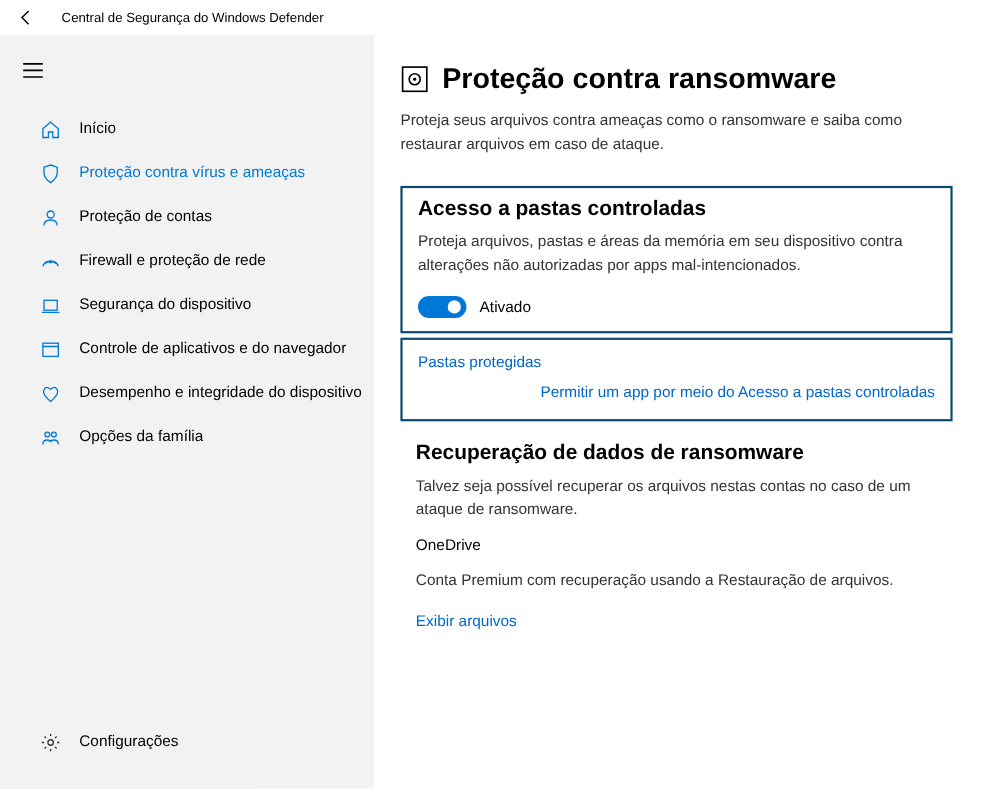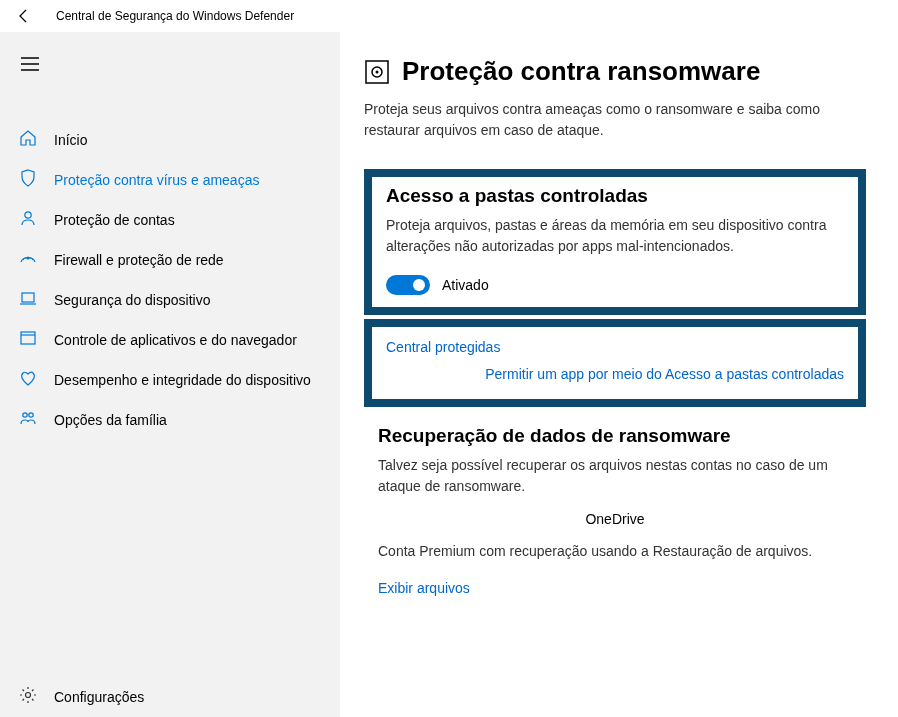--- a/index.html
+++ b/index.html
@@ -53,23 +53,23 @@
       height: 40px;
       display: flex;
       align-items: center;
       justify-content: center;
       margin-left: 10px;
       margin-bottom: 24px;
       cursor: pointer;
     }
     .nav-item {
       display: flex;
-      align-items: flex-end;
+      align-items: flex-start;
       height: 40px;
-      padding-left: 18px;
+      padding-left: 36px;
       cursor: pointer;
       font-size: 14px;
       color: #000;
       white-space: nowrap;
       overflow: hidden;
     }
     .nav-item.active {
       color: #0078d7;
     }
     .nav-icon {
@@ -112,21 +112,21 @@
       color: #000;
     }
     .page-desc {
       font-size: 14px;
       color: #333;
       line-height: 1.5;
       margin-bottom: 28px;
       padding-right: 20px;
     }
     .highlight-box {
-      border: 8px solid #0c4a6e;
+      border: 2px solid #0c4a6e;
       padding: 8px 14px 12px 14px;
       margin-bottom: 4px;
     }
     .section-title {
       font-size: 19px;
       font-weight: 600;
       color: #000;
       margin-bottom: 8px;
     }
     .section-desc {
@@ -174,21 +174,20 @@
     .recovery-section {
       padding: 14px 14px 0 14px;
     }
     .recovery-section .section-desc {
       margin-bottom: 14px;
     }
     .subhead {
       font-size: 14px;
       color: #000;
       margin-bottom: 14px;
-      text-align: center;
     }
     svg { display: block; }
   </style>
 </head>
 <body>
 
 <div class="titlebar">
   <div class="back-btn">
     <svg width="16" height="16" viewBox="0 0 16 16">
         <path d="M10 2 L4 8 L10 14" stroke="#000" stroke-width="1.3" fill="none"></path>
@@ -317,21 +316,21 @@
       <p class="section-desc">Proteja arquivos, pastas e áreas da memória em seu dispositivo contra alterações não autorizadas por apps mal-intencionados.</p>
       <div class="toggle-row">
         <div class="toggle">
           <div class="toggle-knob"></div>
         </div>
         <span class="toggle-label">Ativado</span>
       </div>
     </div>
 
     <div class="highlight-box links-box">
-      <a class="link">Central protegidas</a>
+      <a class="link">Pastas protegidas</a>
       <a class="link">Permitir um app por meio do Acesso a pastas controladas</a>
     </div>
 
     <div class="recovery-section">
       <h2 class="section-title">Recuperação de dados de ransomware</h2>
       <p class="section-desc">Talvez seja possível recuperar os arquivos nestas contas no caso de um ataque de ransomware.</p>
       <p class="subhead">OneDrive</p>
       <p class="section-desc">Conta Premium com recuperação usando a Restauração de arquivos.</p>
       <a class="link">Exibir arquivos</a>
     </div>

